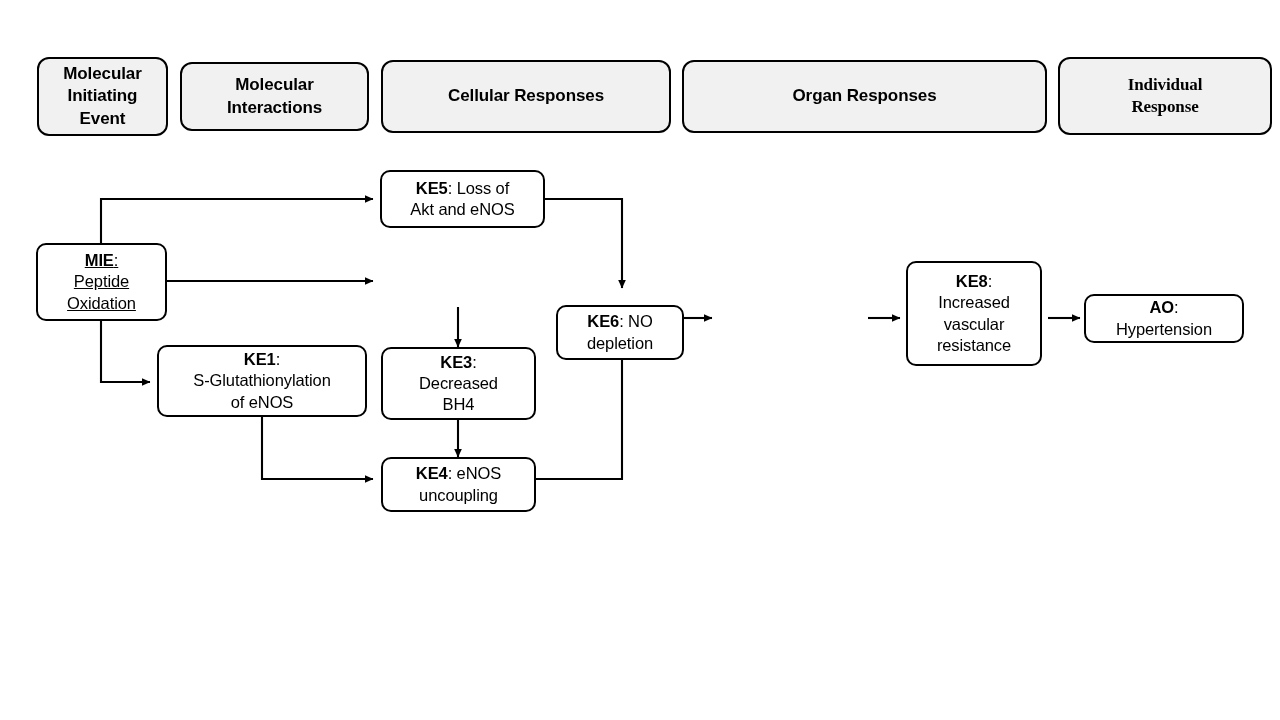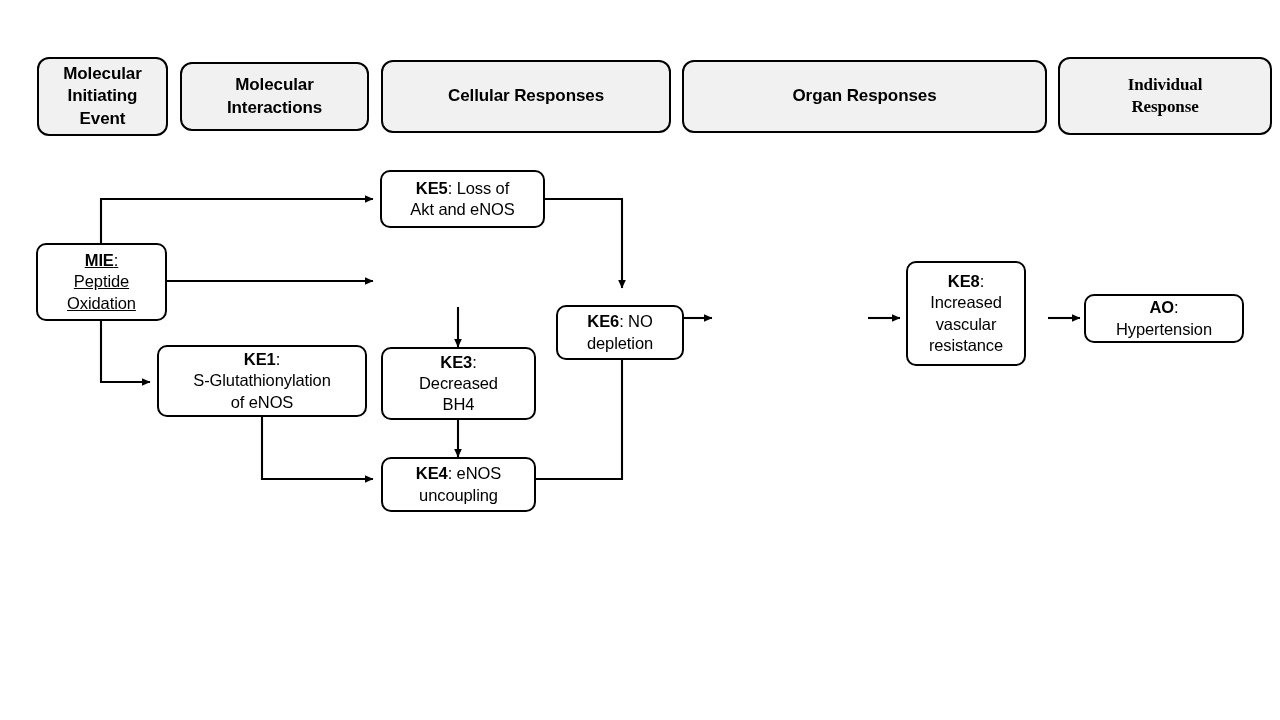--- a/index.html
+++ b/index.html
@@ -131,21 +131,21 @@
 
   <div class="node" style="left:381px; top:457px; width:155px; height:55px;">
     <span class="txt"><b>KE4</b>: eNOS<br>uncoupling</span>
   </div>
 
   <div class="node" style="left:556px; top:290px; width:128px; height:55px;margin-top:15px;">
     <span class="txt"><b>KE6</b>: NO<br>depletion</span>
   </div>
 
 
-  <div class="node" style="left:906px; top:261px; width:120px; height:105px;">
+  <div class="node" style="left:906px; top:261px; width:136px; height:105px;">
     <span class="txt"><b>KE8</b>:<br>Increased<br>vascular<br>resistance</span>
   </div>
 
   <div class="node" style="left:1084px; top:294px; width:160px; height:49px;">
     <span class="txt"><b>AO</b>:<br>Hypertension</span>
   </div>
 
 </div>
 
 </body></html>

